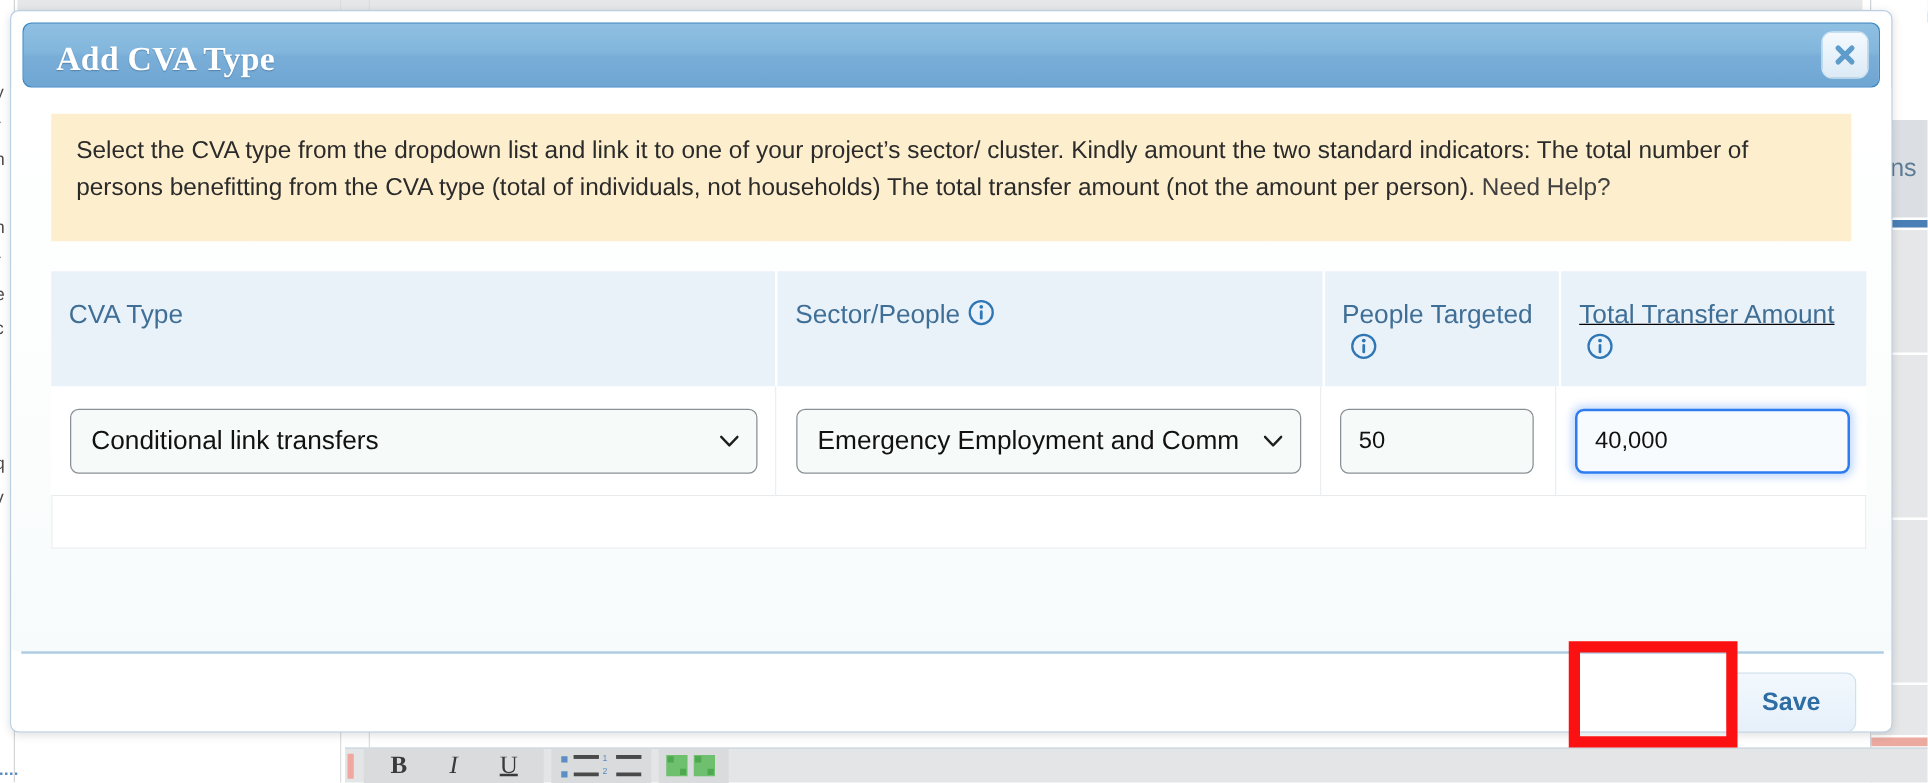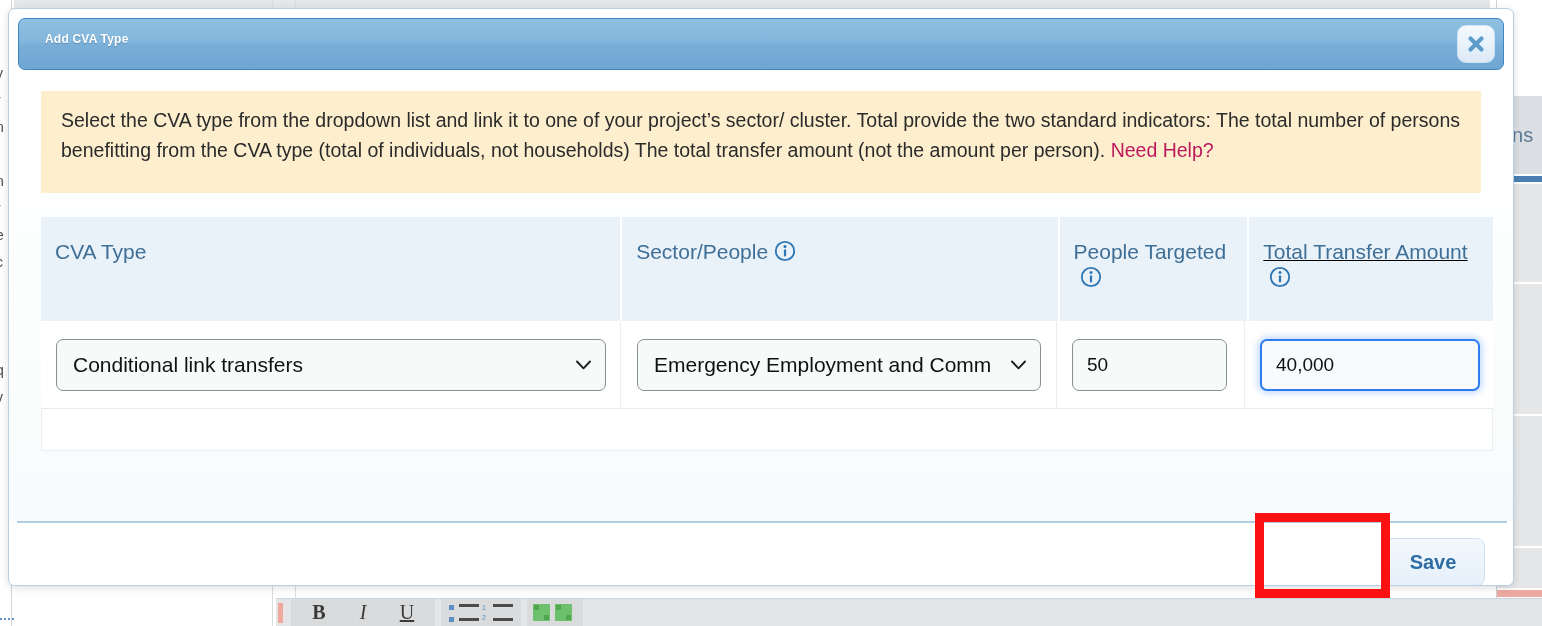--- a/index.html
+++ b/index.html
@@ -149,23 +149,24 @@
   }
   .modal-titlebar {
     position: absolute; left: 9px; top: 9px;
     width: 1486px; height: 52px;
     border-radius: 7px;
     background: linear-gradient(180deg, #8fc0e2 0%, #82b6dc 45%, #79aed8 52%, #6fa6d2 100%);
     border: 1px solid #3b87c4;
   }
   .modal-title {
     position: absolute; left: 26px; top: 13px;
-    color: #ffffff; font-size: 12px; font-weight: bold;
+    color: #ffffff; font-size: 27px; font-weight: bold;
     letter-spacing: 0.2px;
     text-shadow: 0 1px 1px rgba(40,80,120,0.45);
+    font-family: Liberation Serif, serif;
   }
   .close-btn {
     position: absolute; right: 8px; top: 6px;
     width: 38px; height: 38px;
     background: linear-gradient(180deg,#f4fafe 0%, #dceaf6 100%);
     border: 1px solid #cfe2f1;
     border-radius: 9px;
     display: flex; align-items: center; justify-content: center;
     cursor: pointer;
   }
@@ -181,30 +182,30 @@
     position: absolute; left: 32px; top: 20px;
     width: 1440px; min-height: 102px;
     background: #fdeecd;
     padding: 14px 18px 14px 20px;
   }
   .info-banner p {
     margin: 0;
     font-size: 19.5px; line-height: 30px; color: #2b2b2b;
   }
   .info-banner a {
-    color: #be185d; text-decoration: none;
+    color: #404040; text-decoration: none;
   }
 
   
   .cva-table {
     position: absolute; left: 32px; top: 146px;
     width: 1452px;
   }
   .thead {
-    display: flex; width: 1452px; height: 104px; background: #ffffff;
+    display: flex; width: 1452px; height: 92px; background: #ffffff;
   }
   .th {
     background: #e9f1f9;
     padding: 20px 0 0 14px;
     display: block;
     margin-right: 2px;
   }
   .th:last-child { margin-right: 0; }
   .th-label {
     color: #3f6f96; font-size: 21px; line-height: 29px;
@@ -373,21 +374,21 @@
       <svg width="20" height="20" viewBox="0 0 20 20">
         <path d="M4.5 4.5 L15.5 15.5 M15.5 4.5 L4.5 15.5" stroke="#5e9ccb" stroke-width="4.2" stroke-linecap="round"></path>
       </svg>
     </div>
   </div>
 
   <div class="modal-body">
 
     <div class="info-banner">
       <p>
-        <span>Select the CVA type from the dropdown list and link it to one of your project’s sector/ cluster. Total provide the two standard indicators: The total number of persons benefitting from the CVA type (total of individuals, not households) The total transfer amount (not the amount per person).</span>
+        <span>Select the CVA type from the dropdown list and link it to one of your project’s sector/ cluster. Kindly amount the two standard indicators: The total number of persons benefitting from the CVA type (total of individuals, not households) The total transfer amount (not the amount per person).</span>
         <a href="#">Need Help?</a>
       </p>
     </div>
 
     <div class="cva-table">
 
       <div class="thead">
         <div class="th th-col-1">
           <span class="th-label">CVA Type</span>
         </div>

